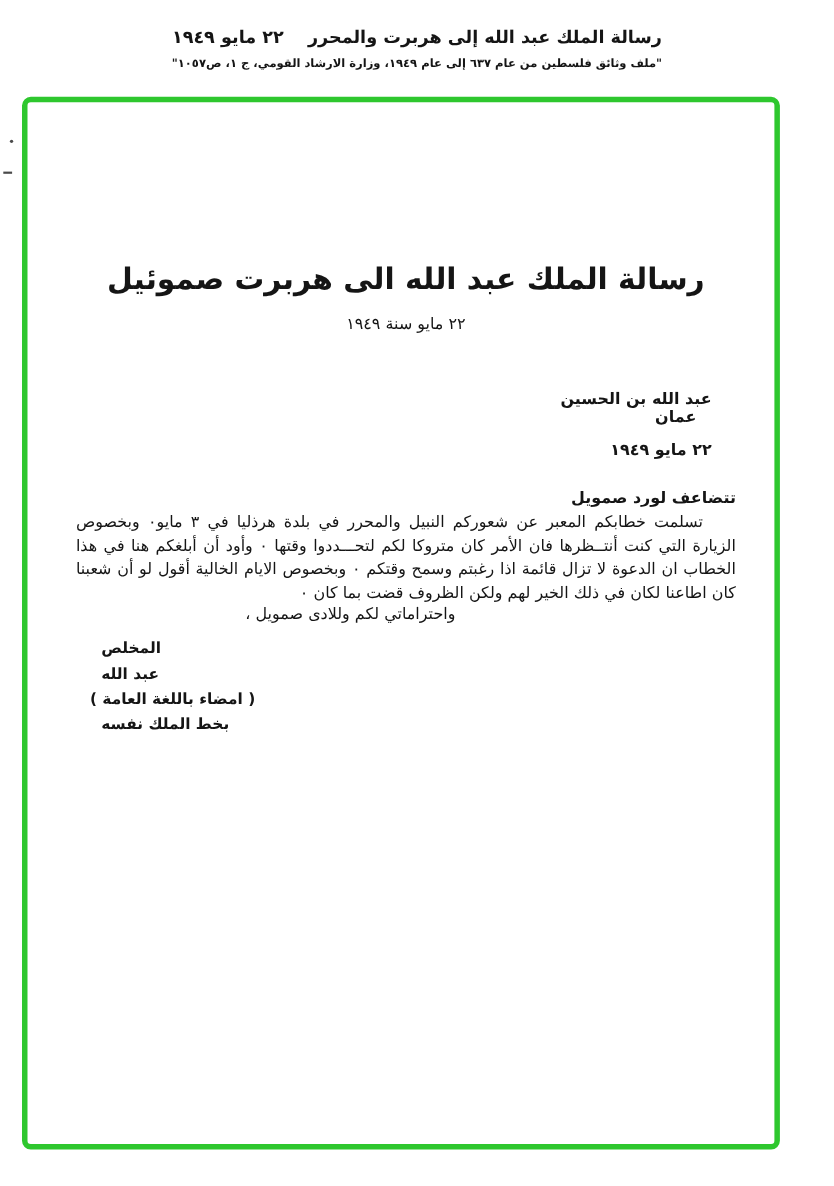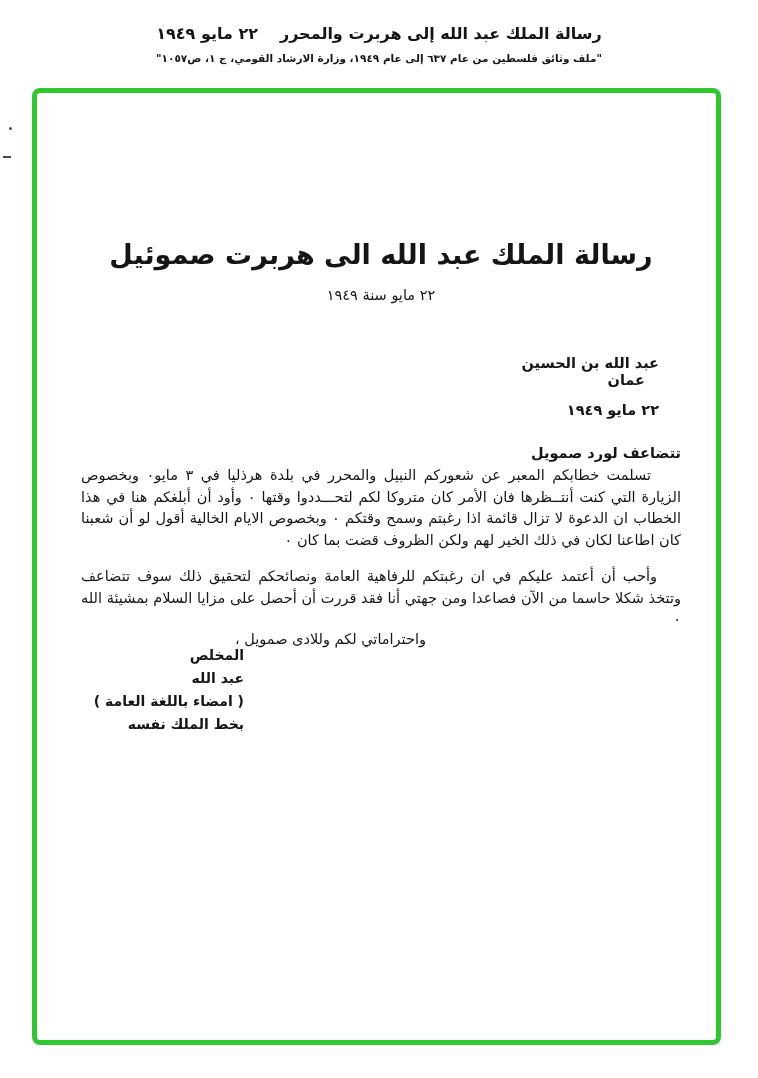--- a/index.html
+++ b/index.html
@@ -22,21 +22,21 @@
     display:flex;justify-content:center;gap:22px;
     font-weight:bold;font-size:16px;line-height:1.2;
   }
   .header-source{margin-top:9px;font-size:10.5px;font-weight:bold;}
   
   .scan-artifact{position:absolute;background:#4a4a4a;}
   .a1{left:9px;top:127px;width:3px;height:3px;border-radius:50%;}
   .a2{left:3px;top:156px;width:8px;height:2px;}
   
   .doc-frame{
-    position:absolute;left:32px;top:88px;
+    position:absolute;left:20px;top:88px;
     width:689px;height:957px;
     border:5px solid var(--border-green);
     border-radius:8px;
     background:var(--paper);
     direction:rtl;
     padding:0 35px 0 44px;
     box-sizing:border-box;
   }
   .letter-title{
     margin:146px 0 0;
@@ -53,22 +53,22 @@
   .salutation{margin-top:27px;font-size:14.5px;font-weight:bold;}
   .body-paragraph{
     margin:0;
     font-size:14.5px;line-height:21.5px;
     text-align:justify;
   }
   .p1{margin-top:4px;text-indent:30px;}
   .p2{margin-top:15px;text-indent:24px;}
   .closing-line{margin-top:0;margin-right:255px;font-size:14.5px;}
   .signature-block{
-    margin-right:437px;
-    width:140px;text-align:right;
+    margin-top:15px;margin-right:437px;
+    width:140px;text-align:left;
     font-weight:bold;font-size:14px;
   }
   .sig-line{white-space:nowrap;}
   .sig-line + .sig-line{margin-top:7px;}
 </style>
 </head>
 <body>
 
 <div class="page">
 
@@ -90,21 +90,20 @@
 
     <div class="sender-block">
       <div class="sender-name">عبد الله بن الحسين</div>
       <div class="sender-city">عمان</div>
       <div class="sender-date">٢٢ مايو ١٩٤٩</div>
     </div>
 
     <div class="salutation">تتضاعف لورد صمويل</div>
 
     <p class="body-paragraph p1">تسلمت خطابكم المعبر عن شعوركم النبيل والمحرر في بلدة هرذليا في ٣ مايو٠ وبخصوص الزيارة التي كنت أنتــظرها فان الأمر كان متروكا لكم لتحـــددوا وقتها ٠ وأود أن أبلغكم هنا في هذا الخطاب ان الدعوة لا تزال قائمة اذا رغبتم وسمح وقتكم ٠ وبخصوص الايام الخالية أقول لو أن شعبنا كان اطاعنا لكان في ذلك الخير لهم ولكن الظروف قضت بما كان ٠</p>
-    <p class="body-paragraph p2">وأحب أن أعتمد عليكم في ان رغبتكم للرفاهية العامة ونصائحكم لتحقيق ذلك سوف تتضاعف وتتخذ شكلا حاسما من الآن فصاعدا ومن جهتي أنا فقد قررت أن أحصل على مزايا السلام بمشيئة الله ٠</p>
 
     <div class="closing-line">واحتراماتي لكم وللادى صمويل ،</div>
 
     <div class="signature-block">
       <div class="sig-line">المخلص</div>
       <div class="sig-line">عبد الله</div>
       <div class="sig-line">( امضاء باللغة العامة )</div>
       <div class="sig-line">بخط الملك نفسه</div>
     </div>
 

